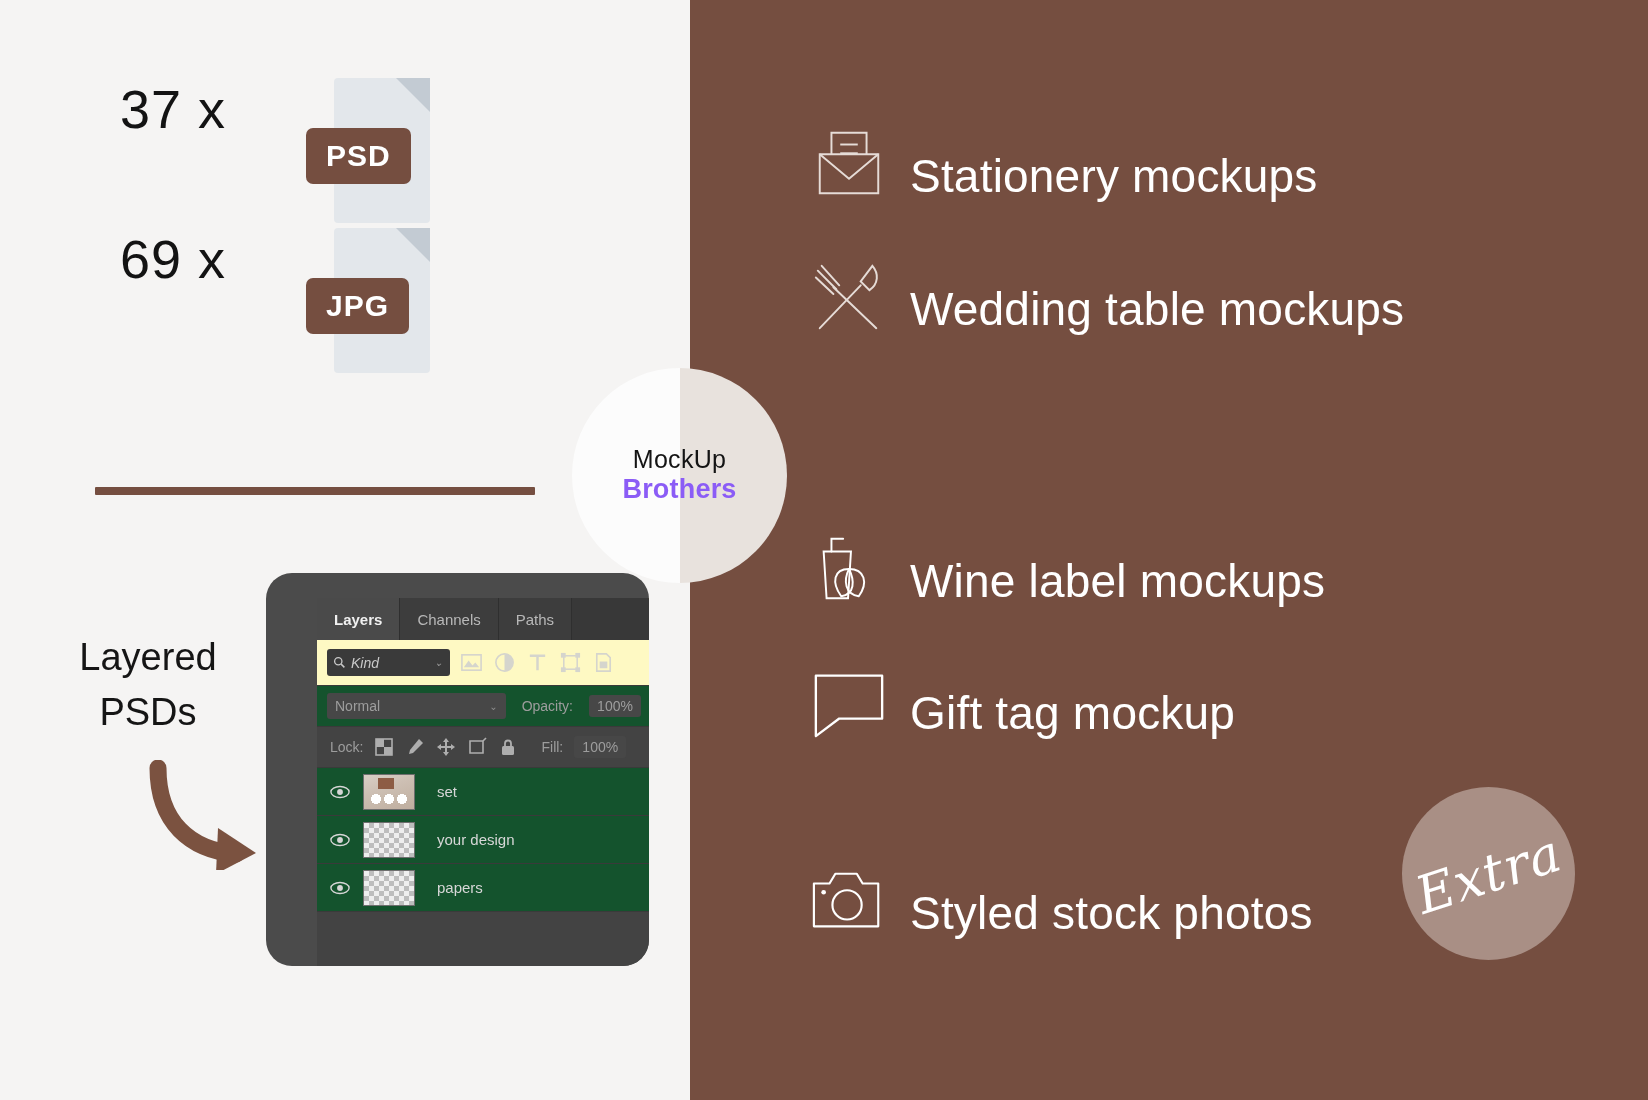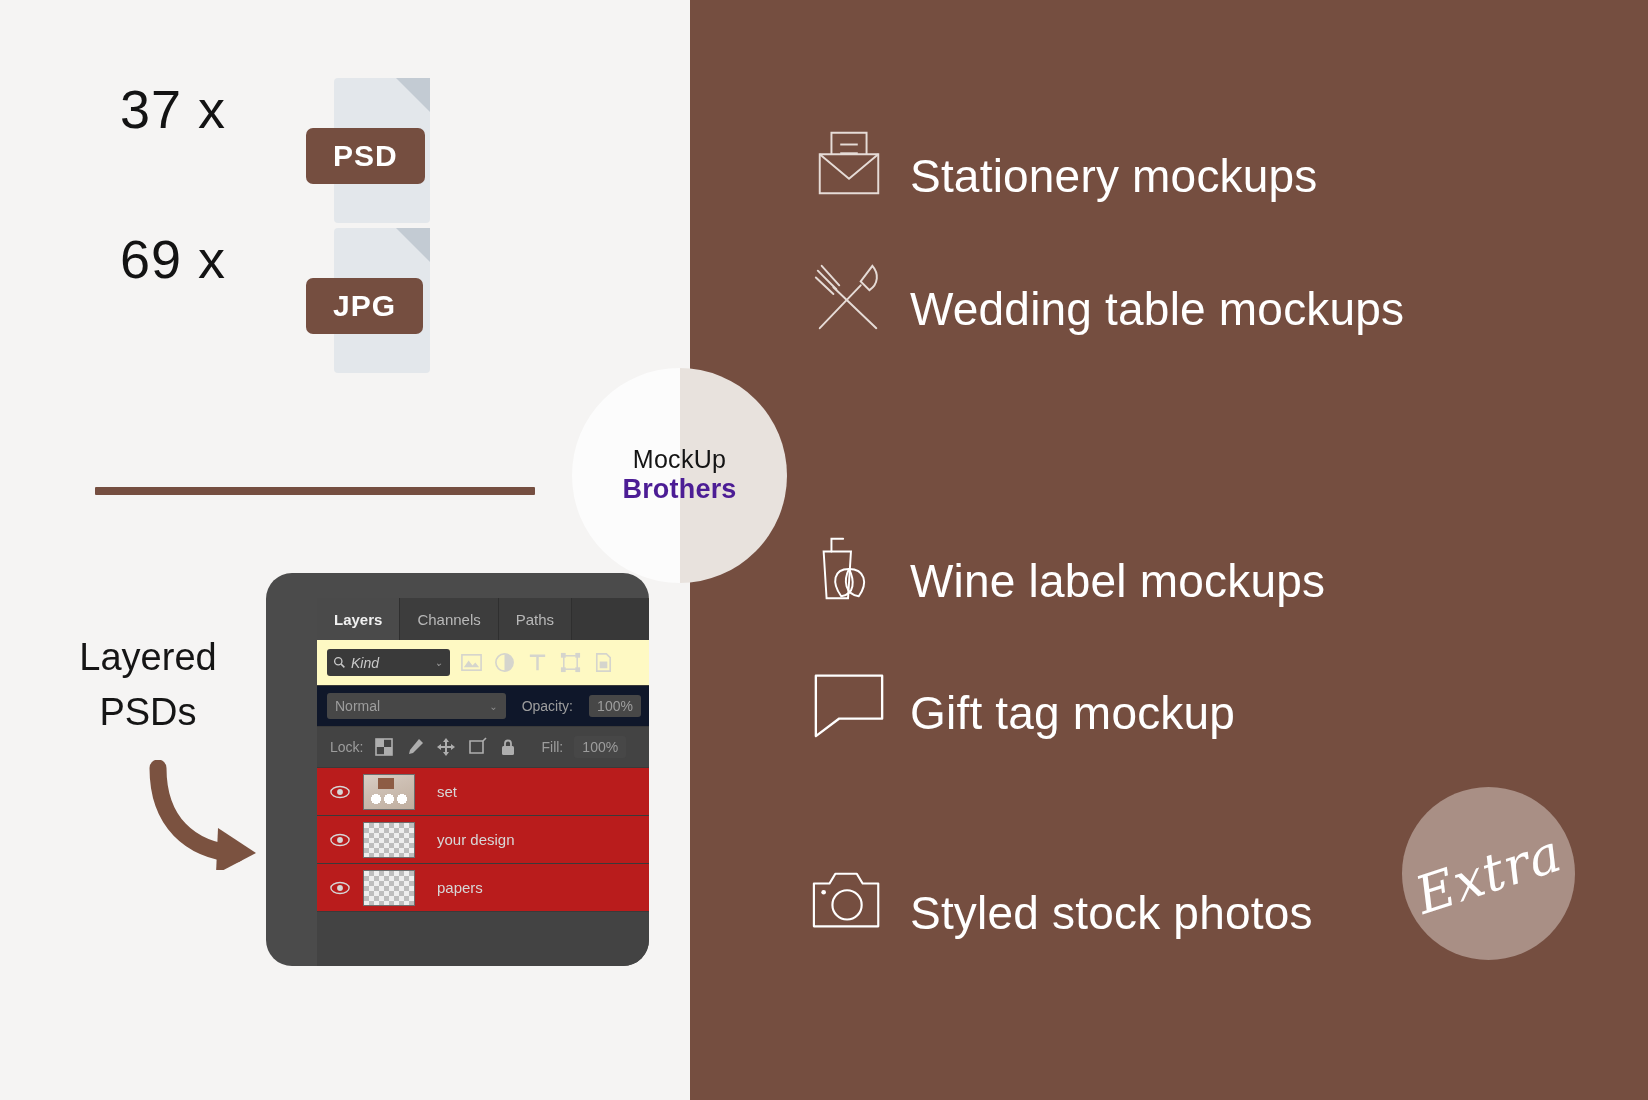--- a/index.html
+++ b/index.html
@@ -41,21 +41,21 @@
   }
   .file-icon .fold2 {
     position:absolute; right:0; top:0; width:34px; height:34px;
     background:#c3cbd3;
     clip-path:polygon(0 0,100% 100%,100% 0);
   }
   .file-icon .badge {
     position:absolute; left:-14px; top:50px;
     background:#754e40; color:#fff;
     font-size:30px; font-weight:bold; letter-spacing:1px;
-    padding:11px 27px; border-radius:7px;
+    padding:11px 20px; border-radius:7px;
   }
 
   
   #left-divider {
     position:absolute; left:95px; top:487px;
     width:440px; height:8px; background:#754e40; border-radius:1px;
   }
 
   
   #layered-label {
@@ -95,21 +95,21 @@
     width:123px; height:27px; background:#3a3a3a; border-radius:3px;
     display:flex; align-items:center; gap:5px; padding:0 6px;
     font-size:14px; color:#c9c9c9; position:relative;
   }
   .ps-kind .chev { position:absolute; right:7px; font-size:10px; color:#9a9a9a; }
   .ps-ficon { width:23px; height:23px; opacity:.85; }
 
   
   .ps-blend-row {
     height:41px; display:flex; align-items:center; gap:16px;
-    padding:0 8px 0 10px; background:#0f172a;
+    padding:0 8px 0 10px; background:#14532d;
     border-top:1px solid #3a3a3a;
   }
   .ps-blend {
     width:185px; height:26px; background:#474747; border-radius:3px;
     display:flex; align-items:center; padding:0 8px;
     font-size:14px; color:#9d9d9d; position:relative;
   }
   .ps-blend .chev { position:absolute; right:8px; font-size:10px; color:#8d8d8d; }
   .ps-label-sm { font-size:14px; color:#9d9d9d; white-space:nowrap; }
   .ps-num {
@@ -121,21 +121,21 @@
   .ps-lock-row {
     height:41px; display:flex; align-items:center; gap:11px;
     padding:0 8px 0 13px; background:#434343;
     border-top:1px solid #3a3a3a;
   }
   .ps-lock-icon { width:20px; height:20px; opacity:.8; }
 
   
   .ps-layer {
     height:48px; display:flex; align-items:center;
-    border-top:1px solid #3a3a3a; background:#b91c1c;
+    border-top:1px solid #3a3a3a; background:#14532d;
   }
   .ps-eye { width:46px; display:flex; justify-content:center; }
   .ps-thumb {
     width:52px; height:36px; border:1px solid #6e6e6e; flex:none;
     background-image:
       linear-gradient(45deg,#bdbdbd 25%,transparent 25%,transparent 75%,#bdbdbd 75%),
       linear-gradient(45deg,#bdbdbd 25%,#eee 25%,#eee 75%,#bdbdbd 75%);
     background-size:10px 10px; background-position:0 0,5px 5px;
   }
   .ps-thumb.img {
@@ -163,21 +163,21 @@
     position:absolute; left:572px; top:368px;
     width:215px; height:215px; border-radius:50%;
     overflow:hidden; z-index:5;
     display:flex; align-items:center; justify-content:center;
     flex-direction:column;
   }
   #logo-circle .half-l{ position:absolute; left:0; top:0; width:50%; height:100%; background:#fcfcfc;}
   #logo-circle .half-r{ position:absolute; right:0; top:0; width:50%; height:100%; background:#e8e2dd;}
   #logo-text { position:relative; text-align:center; line-height:1.18; }
   #logo-line1 { font-size:25px; font-weight:300; color:#141414; letter-spacing:.3px;}
-  #logo-line2 { font-size:27px; font-weight:bold; color:#4c1d95; letter-spacing:.2px;}
+  #logo-line2 { font-size:27px; font-weight:bold; color:#8b5cf6; letter-spacing:.2px;}
 
   
   .feature {
     position:absolute; display:flex; align-items:flex-end; gap:22px;
   }
   .feature-icon { width:78px; height:78px; flex:none; }
   .feature-label {
     font-size:46px; font-weight:300; color:#ffffff;
     white-space:nowrap; letter-spacing:.2px;
   }

